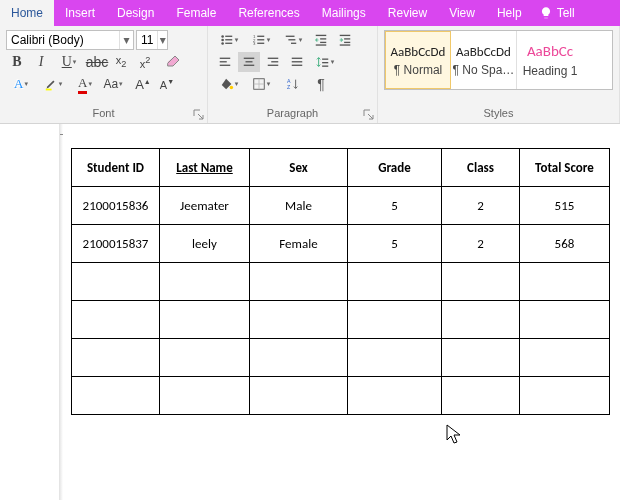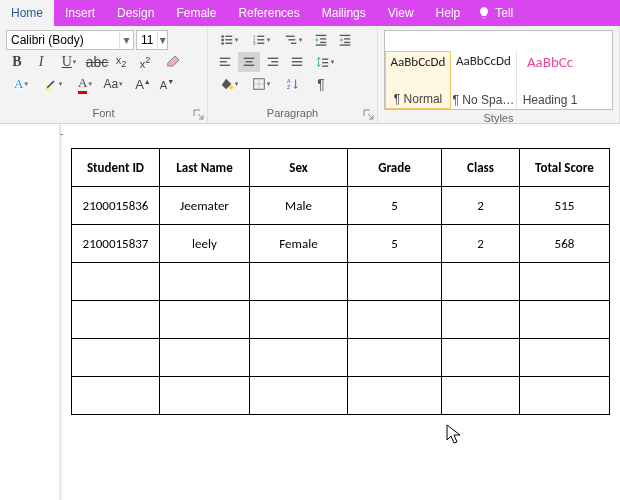--- a/index.html
+++ b/index.html
@@ -33,57 +33,58 @@
 .sub { font-size: 11px; }
 .sup { font-size: 11px; }
 .Abtn { font-size: 13px; font-family: "Times New Roman", serif; }
 
 
 .sic { width: 16px; height: 16px; }
 .sic2 { width: 14px; height: 14px; }
 
 
 .styles-gallery { display: flex; gap: 0; border: 1px solid #c0c0c0; background: #fff; }
-.style-card { width: 66px; height: 58px; border-right: 1px solid #e0e0e0; display: flex; flex-direction: column; align-items: center; justify-content: space-between; padding: 2px; cursor: pointer; margin-top: 20px; }
+.style-card { width: 66px; height: 58px; border-right: 1px solid #e0e0e0; display: flex; flex-direction: column; align-items: center; justify-content: center; padding: 2px; cursor: pointer; }
 .style-card:last-child { border-right: none; }
 .style-prev { font-size: 13px; color: #222; font-family: Calibri, sans-serif; }
 .style-prev.h1 { color: #ec4899; font-size: 15px; font-family: "Calibri Light", Calibri, sans-serif; }
 .style-name { font-size: 12px; color: #444; margin-top: 4px; white-space: nowrap; overflow: hidden; text-overflow: ellipsis; max-width: 62px; }
 .style-card.sel { border: 1px solid #f0c869; background: #fff7e0; }
 
 
 .docarea { position: absolute; top: 124px; left: 0; right: 0; bottom: 0; background: #fff; }
 .shadow-left { position: absolute; left: 59px; top: 0; width: 4px; bottom: 0; background: linear-gradient(to right, rgba(0,0,0,0.12), transparent); }
 .ruler-tick { position: absolute; left: 60px; top: 10px; width: 8px; height: 1px; background: #888; }
 .page { position: absolute; left: 63px; top: 0; right: 0; bottom: 0; background: #fff; padding: 24px 0 0 8px; }
 
 table.doc { border-collapse: collapse; }
 table.doc th, table.doc td { border: 1px solid #000; text-align: center; font-family: Calibri, sans-serif; font-size: 13px; height: 38px; }
 table.doc th { font-weight: bold; }
 .c-id { width: 88px; }
-.c-ln { width: 90px; }
+.c-ln { width: 90px; text-decoration: underline; }
 .c-sx { width: 98px; }
 .c-gr { width: 94px; }
 .c-cl { width: 78px; }
 .c-ts { width: 90px; }
 
 .cursor { position: absolute; width: 16px; height: 22px; pointer-events: none; }
 
 .launcher { position: absolute; right: 2px; bottom: 2px; width: 12px; height: 12px; }
 </style>
 </head>
 <body>
 
 <div class="tabbar">
   <div class="tab active">Home</div>
   <div class="tab">Insert</div>
   <div class="tab">Design</div>
   <div class="tab">Female</div>
   <div class="tab">References</div>
   <div class="tab">Mailings</div>
+  <div class="tab">Review</div>
   <div class="tab">View</div>
   <div class="tab">Help</div>
   <div class="tell">
     <svg class="bulb" viewBox="0 0 24 24">
         <path fill="#fff" d="M9 21h6v-1H9v1zm3-19C8 2 5 5 5 9c0 2.4 1.2 4.5 3 5.7V17h8v-2.3c1.8-1.2 3-3.3 3-5.7 0-4-3-7-7-7z"></path>
       </svg>
     <span>Tell</span>
   </div>
 </div>
 

